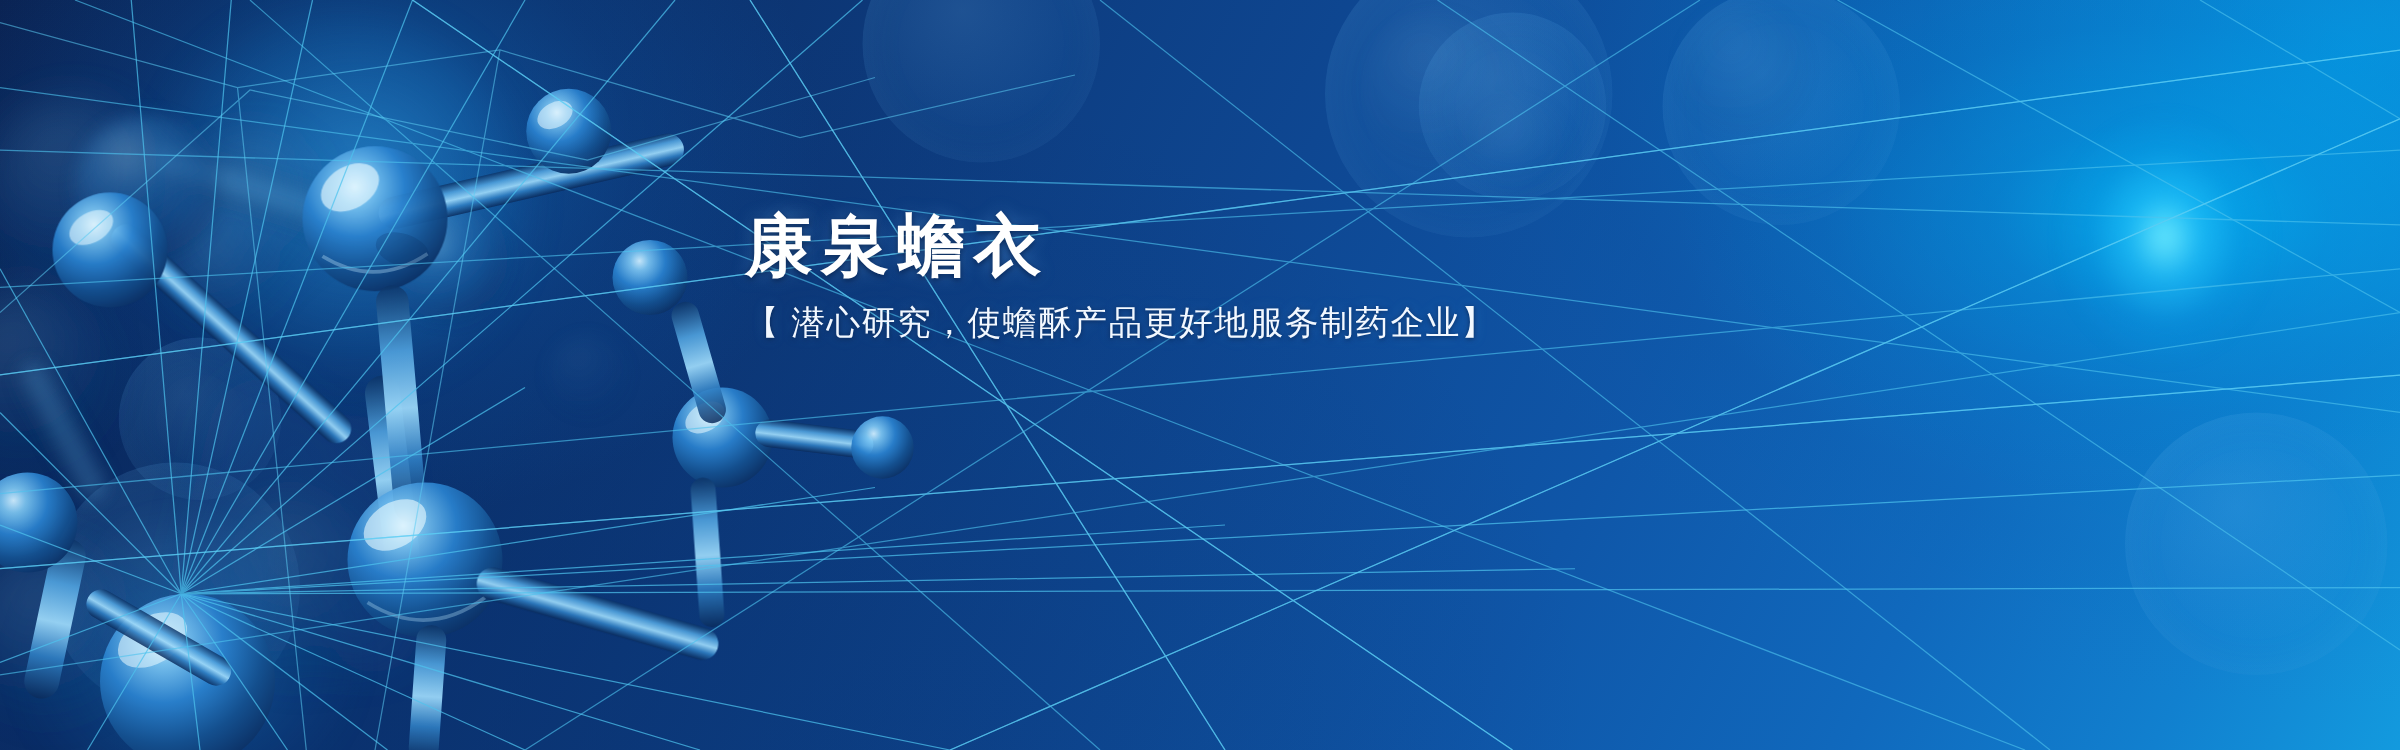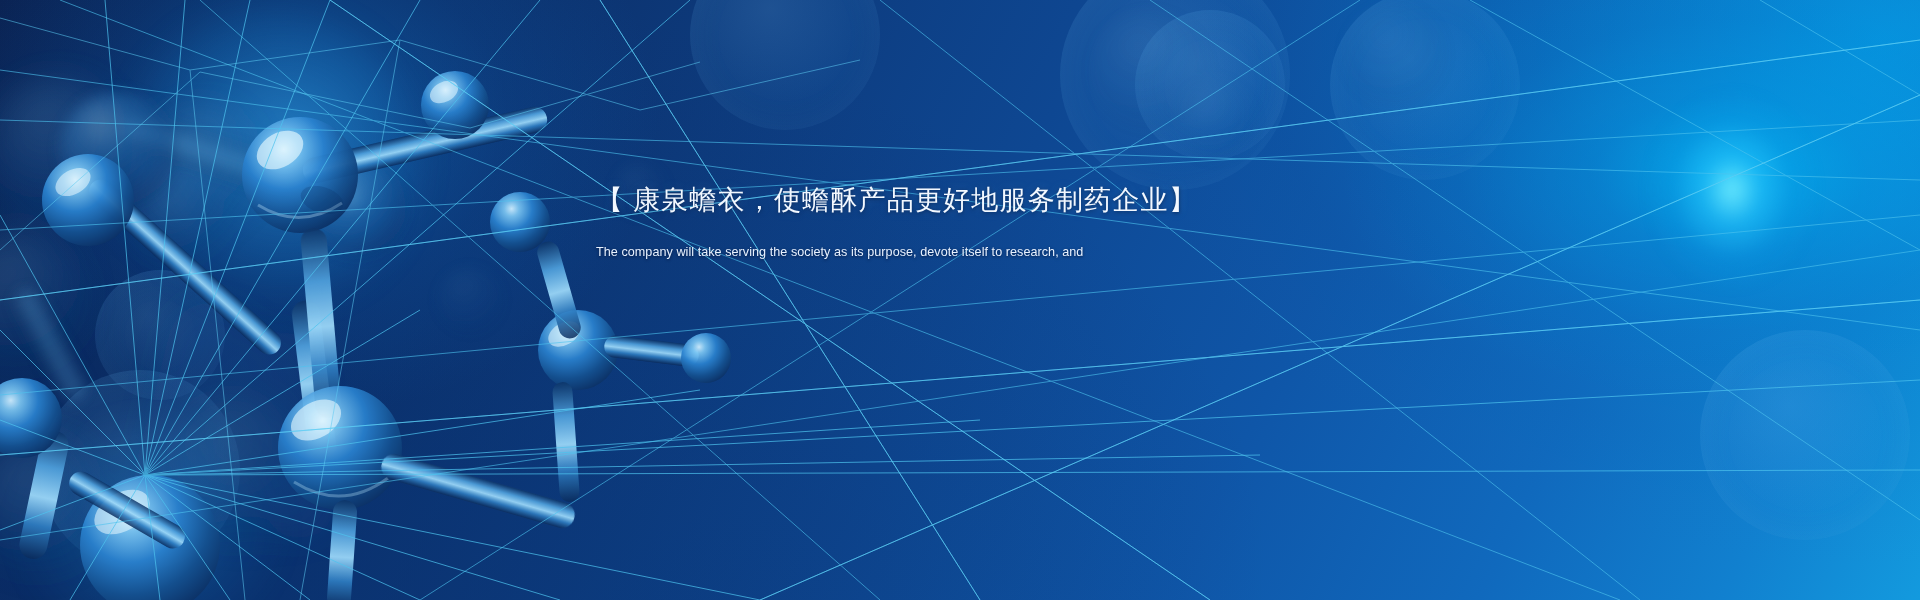--- a/index.html
+++ b/index.html
@@ -338,21 +338,21 @@
     <g stroke="#63d2f7" stroke-width="1" fill="none" opacity="0.60">
       <line x1="0" y1="300" x2="1920" y2="40"></line>
       <line x1="0" y1="455" x2="1920" y2="300"></line>
       <line x1="330" y1="0" x2="1210" y2="600"></line>
       <line x1="600" y1="0" x2="980" y2="600"></line>
       <line x1="760" y1="600" x2="1920" y2="95"></line>
     </g>
   </svg>
 
   <div class="copy">
-
-    <p class="subtitle">【 康泉蟾衣，使蟾酥产品更好地服务制药企业】</p>
+    <h1 class="title">康泉蟾衣</h1>
+
+    <p class="subtitle">【 潜心研究，使蟾酥产品更好地服务制药企业】</p>
 
     <p class="desc">
-      <span>The company will take serving the society as its purpose, devote itself to research, and</span>
     </p>
   </div>
 
 </div>
 
 </body></html>

